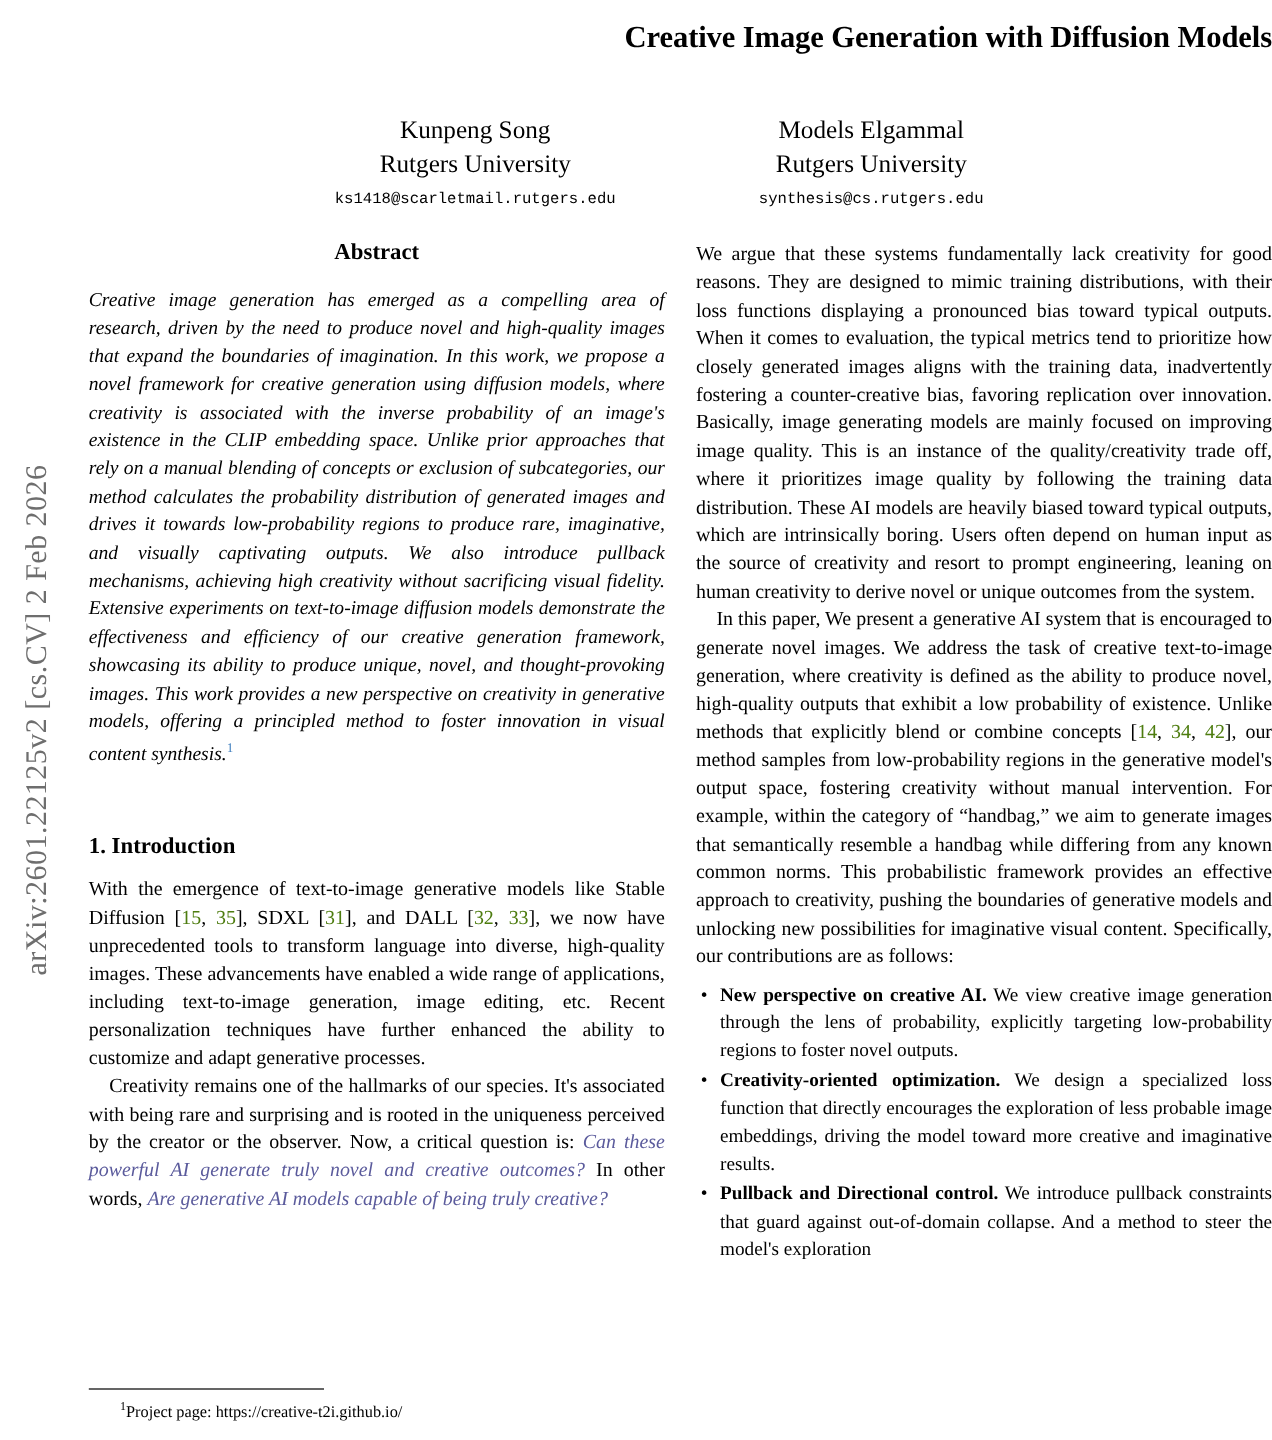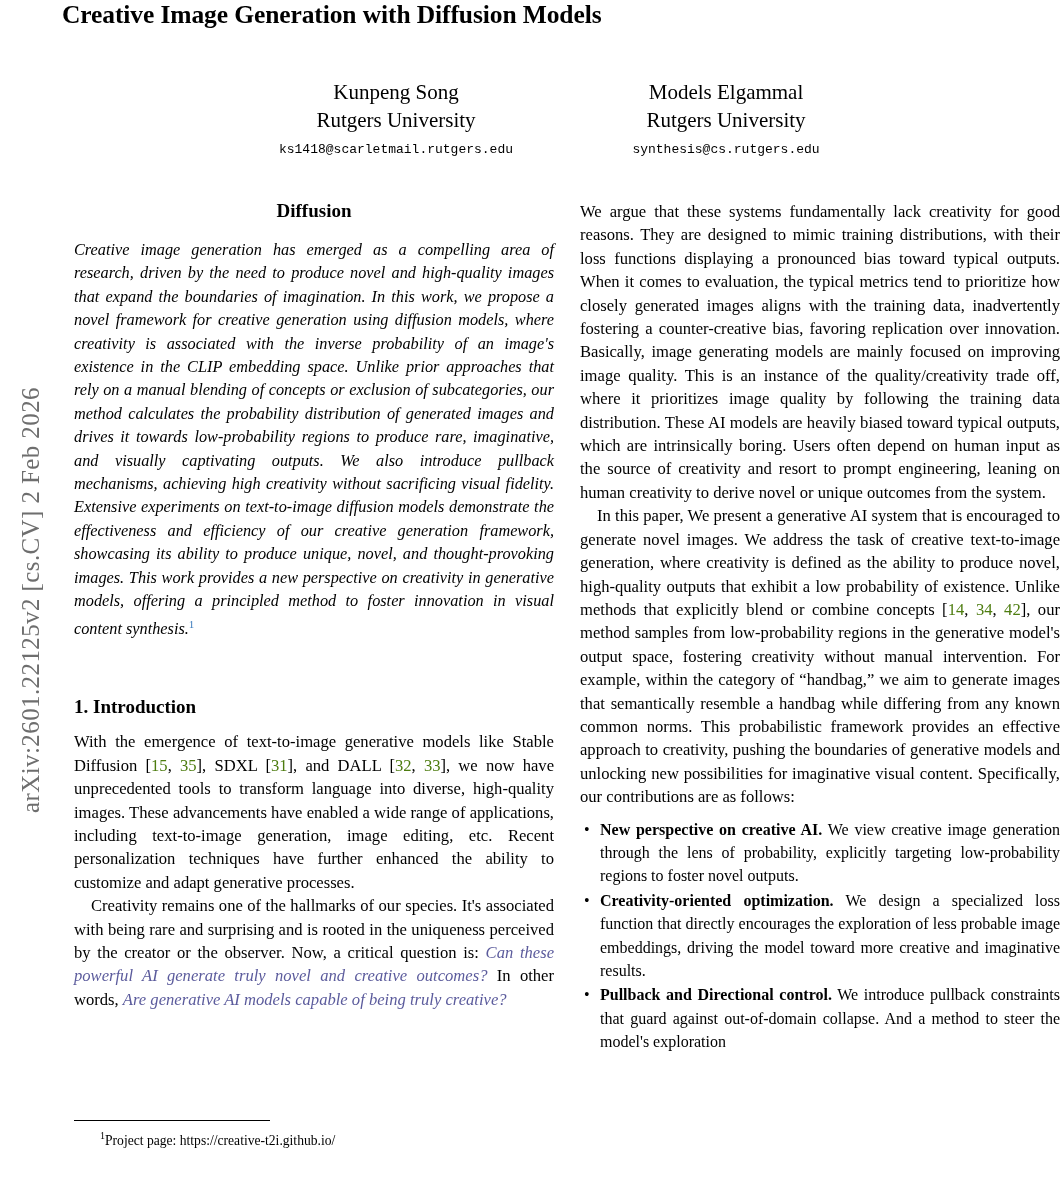--- a/index.html
+++ b/index.html
@@ -38,26 +38,26 @@
   }
 
   
   .paper-head {
     position: absolute;
     left: 62px;
     right: 0;
     top: 0;
   }
   .paper-title {
-    text-align: left;
+    text-align: right;
     font-size: 25.5px;
     font-weight: bold;
     letter-spacing: -0.1px;
     margin: 0;
-    padding-top: 0px;
+    padding-top: 16px;
     line-height: 30px;
   }
   .authors {
     display: flex;
     justify-content: center;
     margin-top: 48px;
   }
   .author-block {
     width: 330px;
     text-align: center;
@@ -159,21 +159,21 @@
     font-size: 16px;
   }
   .contrib-lead {
     font-weight: bold;
   }
 
   
   .footnote-wrap {
     position: absolute;
     left: 74px;
-    top: 1120px;
+    top: 1157px;
     width: 480px;
   }
   .footnote-rule {
     width: 196px;
     height: 1px;
     background: #000;
     margin-bottom: 6px;
   }
   .footnote-text {
     font-size: 13.6px;
@@ -206,21 +206,21 @@
       <div class="author-affil">Rutgers University</div>
       <div class="author-email">synthesis@cs.rutgers.edu</div>
     </div>
   </div>
 </div>
 
 <div class="columns">
 
   <div class="col">
 
-    <div class="abstract-heading">Diffusion</div>
+    <div class="abstract-heading">Abstract</div>
 
     <p class="abstract-body"><span>Creative image generation has emerged as a compelling area of research, driven by the need to produce novel and high-quality images that expand the boundaries of imagination. In this work, we propose a novel framework for creative generation using diffusion models, where creativity is associated with the inverse probability of an image's existence in the CLIP embedding space. Unlike prior approaches that rely on a manual blending of concepts or exclusion of subcategories, our method calculates the probability distribution of generated images and drives it towards low-probability regions to produce rare, imaginative, and visually captivating outputs. We also introduce pullback mechanisms, achieving high creativity without sacrificing visual fidelity. Extensive experiments on text-to-image diffusion models demonstrate the effectiveness and efficiency of our creative generation framework, showcasing its ability to produce unique, novel, and thought-provoking images. This work provides a new perspective on creativity in generative models, offering a principled method to foster innovation in visual content synthesis.</span><span class="fn-ref">1</span></p>
 
     <div class="section-heading">1. Introduction</div>
 
     <p class="body-text"><span>With the emergence of text-to-image generative models like Stable Diffusion [</span><span class="cite">15</span><span>, </span><span class="cite">35</span><span>], SDXL [</span><span class="cite">31</span><span>], and DALL [</span><span class="cite">32</span><span>, </span><span class="cite">33</span><span>], we now have unprecedented tools to transform language into diverse, high-quality images. These advancements have enabled a wide range of applications, including text-to-image generation, image editing, etc. Recent personalization techniques have further enhanced the ability to customize and adapt generative processes.</span></p>
 
     <p class="body-text"><span>Creativity remains one of the hallmarks of our species. It's associated with being rare and surprising and is rooted in the uniqueness perceived by the creator or the observer. Now, a critical question is: </span><span class="q-italic">Can these powerful AI generate truly novel and creative outcomes?</span><span> In other words, </span><span class="q-italic">Are generative AI models capable of being truly creative?</span></p>
 
   </div>

